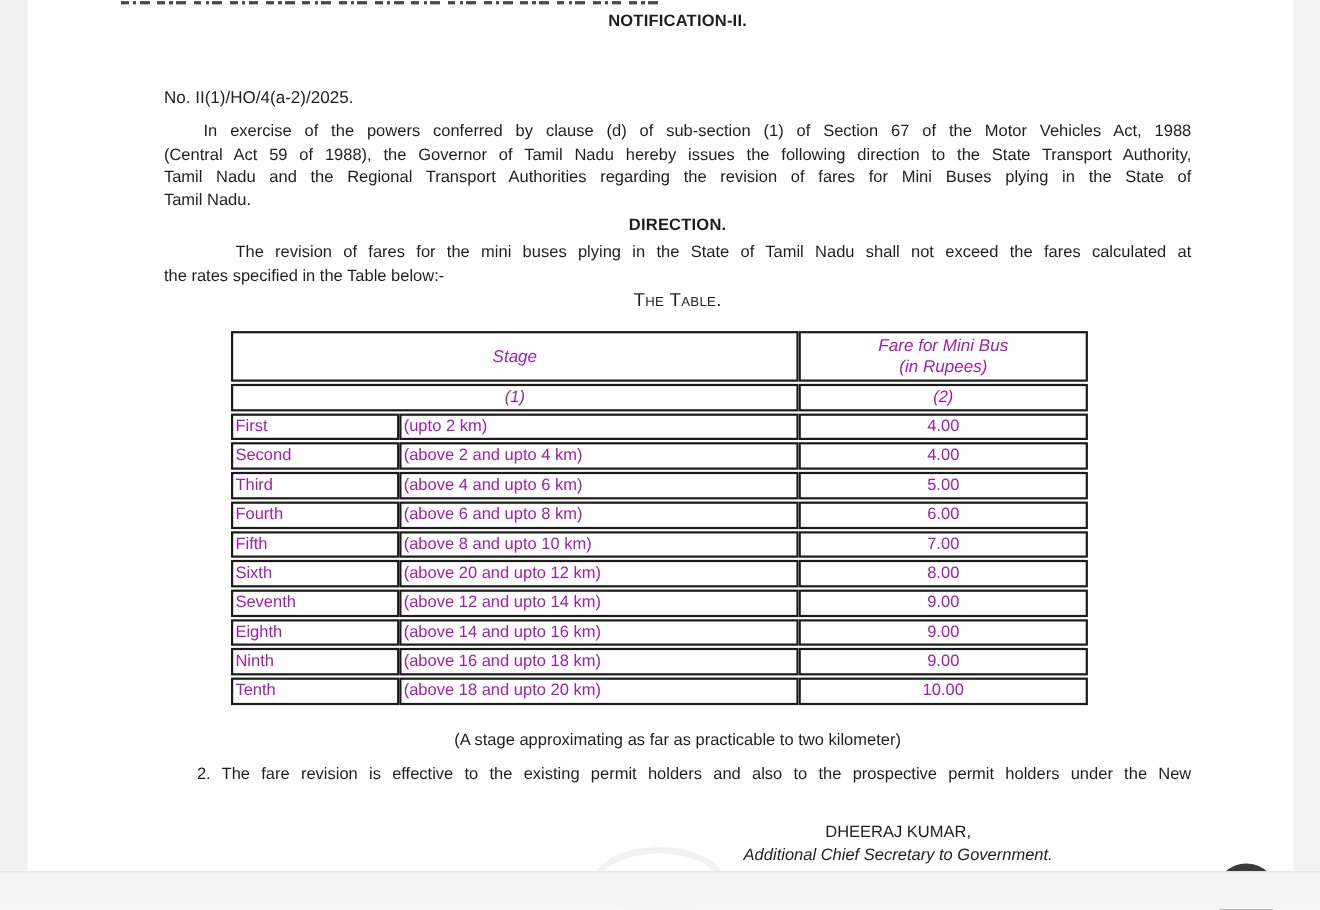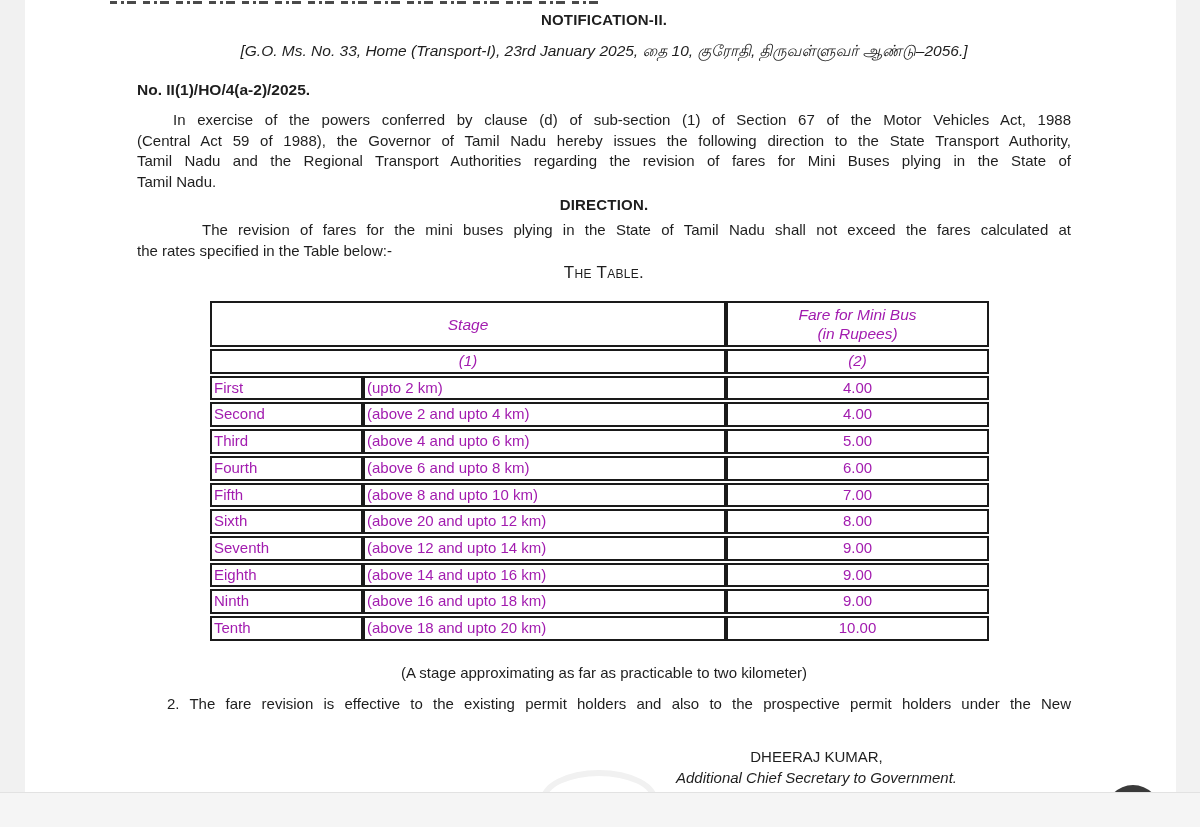--- a/index.html
+++ b/index.html
@@ -45,24 +45,24 @@
     );
     background-size: 100% 3px;
     background-repeat: no-repeat;
     background-position: 0 1px;
   }
   .content {
     position: absolute; left: 133px; top: 0; width: 934px; height: 792px;
     font-size: 15px; line-height: 20.7px;
     z-index: 2;
   }
-  .blk { position: absolute; left: 4px; width: 934px; }
+  .blk { position: absolute; left: 16px; width: 934px; }
   .center { text-align: center; }
   .semibold { font-weight: 600; }
-  .bold { font-weight: 700; }
+  .bold { font-weight: 400; }
   .italic { font-style: italic; }
   .title-blk { top: 10px; letter-spacing: 0.2px; }
   .go-blk { top: 41px; font-size: 15.5px; }
   .fileno-blk { top: 80px; font-size: 15.5px; }
   .para1-blk { top: 110px; }
   .direction-blk { top: 195px; letter-spacing: 0.2px; }
   .para2-blk { top: 220px; }
   .tableheading-blk { top: 263px; font-variant: small-caps; font-size: 17px; letter-spacing: 0.3px; }
   .note-blk { top: 663px; }
   .para3-blk { top: 694px; }
@@ -102,21 +102,20 @@
 
 <div class="edge-strip-left"></div>
 <div class="edge-strip-right"></div>
 <div class="watermark-circle"></div>
 <div class="clipped-line"></div>
 
 <div class="content">
 
   <div class="blk title-blk center semibold">NOTIFICATION-II.</div>
 
-  <div class="blk go-blk center italic">[G.O. Ms. No. 33, Home (Transport-I), 23rd January 2025, தை 10, குரோதி, திருவள்ளுவர் ஆண்டு–2056.]</div>
 
   <div class="blk fileno-blk bold">No. II(1)/HO/4(a-2)/2025.</div>
 
   <div class="blk para1-blk">
     <div class="jline indent36">In exercise of the powers conferred by clause (d) of sub-section (1) of Section 67 of the Motor Vehicles Act, 1988</div>
     <div class="jline">(Central Act 59 of 1988), the Governor of Tamil Nadu hereby issues the following direction to the State Transport Authority,</div>
     <div class="jline">Tamil Nadu and the Regional Transport Authorities regarding the revision of fares for Mini Buses plying in the State of</div>
     <div class="lline">Tamil Nadu.</div>
   </div>
 

